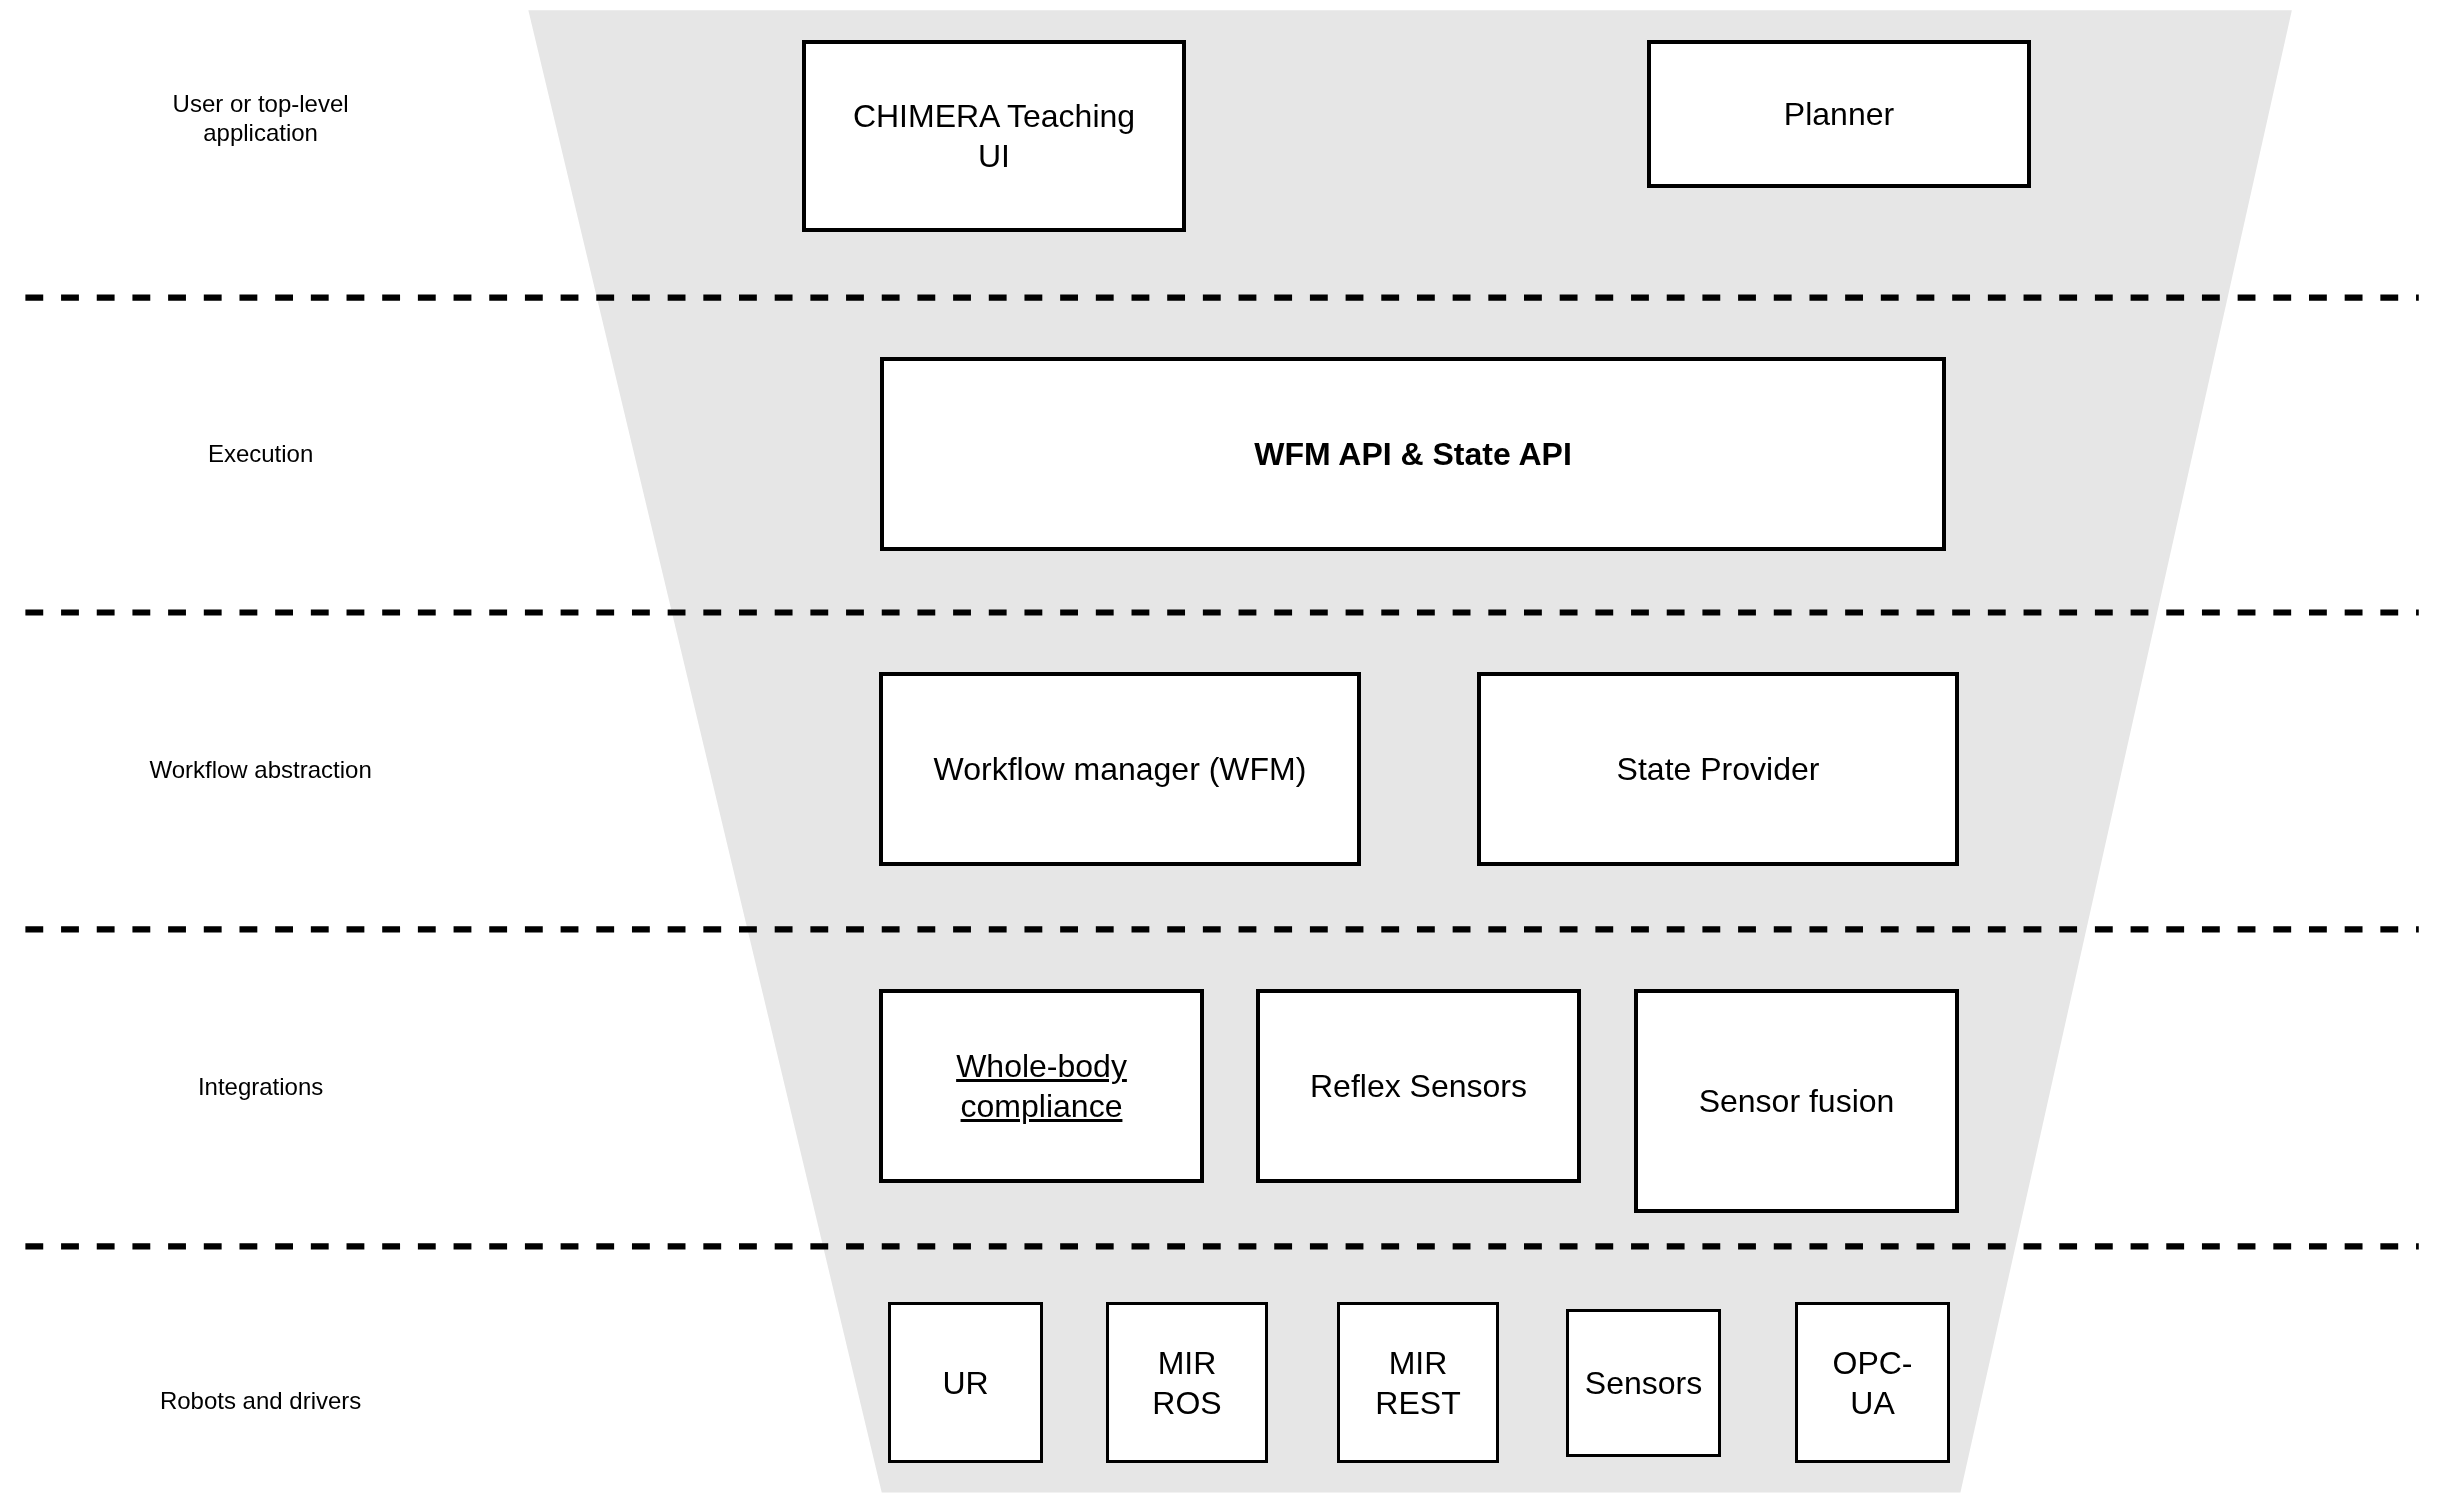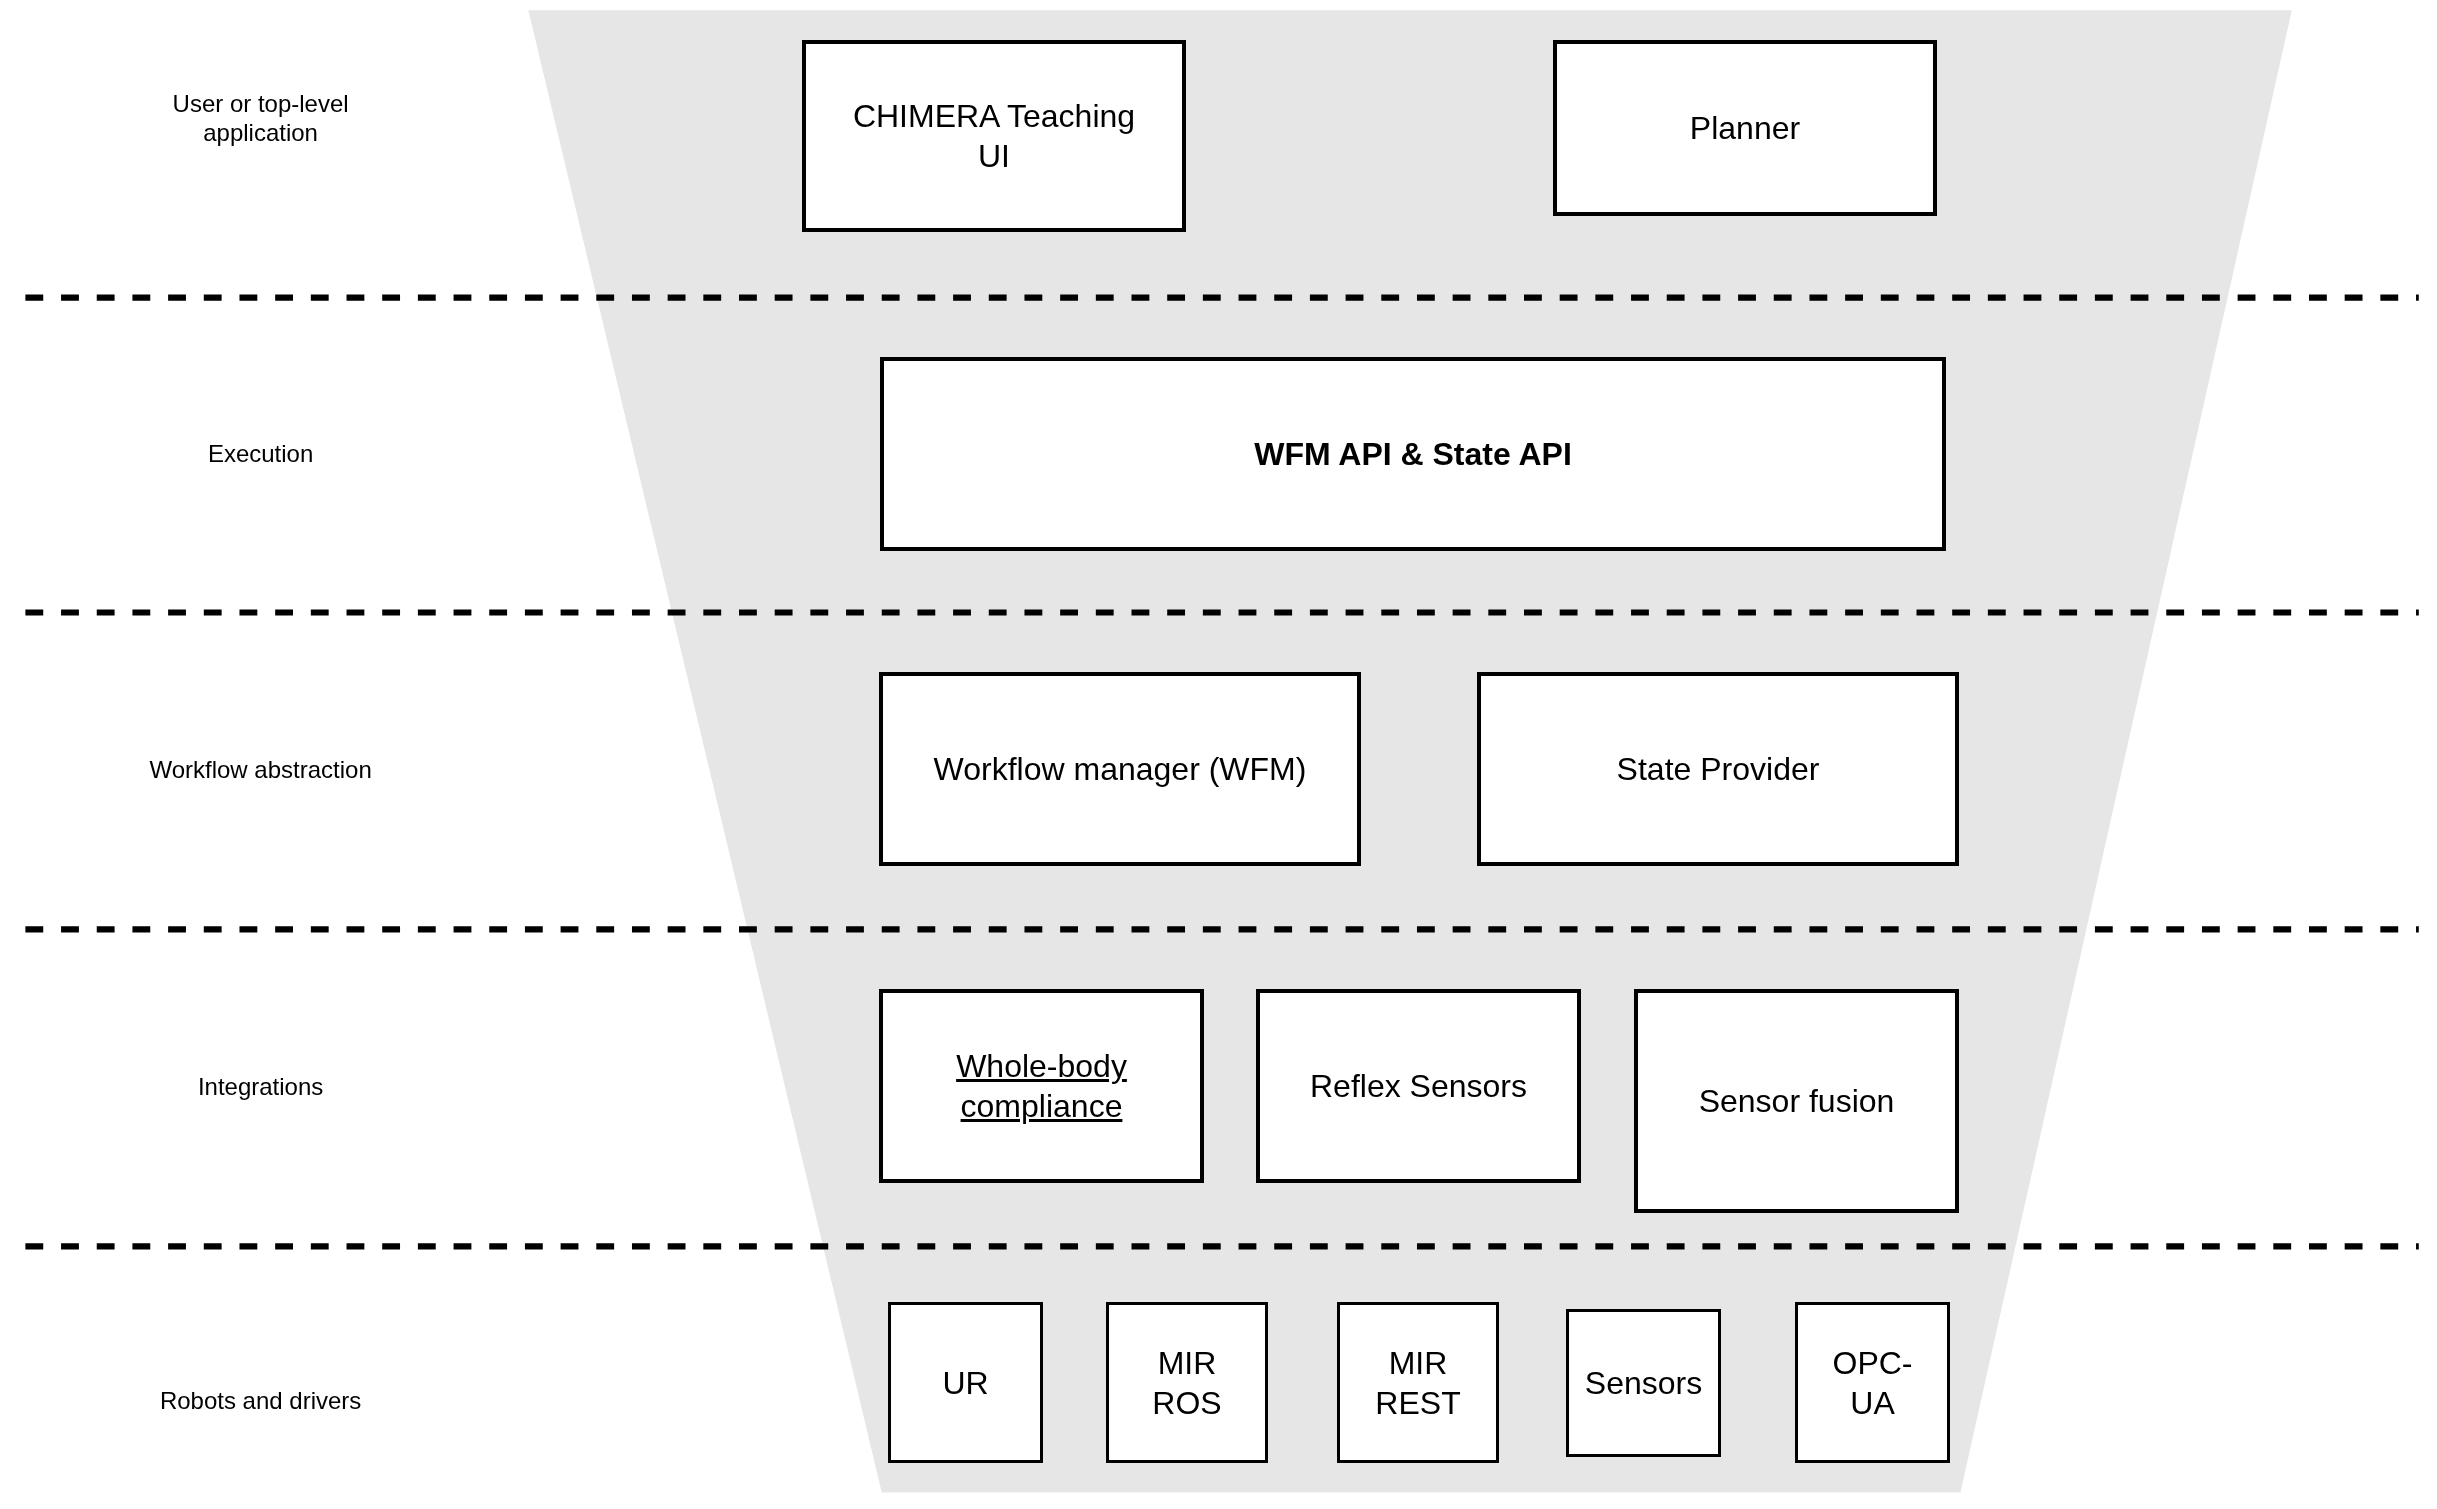--- a/index.html
+++ b/index.html
@@ -68,21 +68,21 @@
     <line x1="37" y1="1355" x2="3525" y2="1355" stroke="#000000" stroke-width="9" stroke-dasharray="26 26"></line>
     <line x1="37" y1="1817" x2="3525" y2="1817" stroke="#000000" stroke-width="9" stroke-dasharray="26 26"></line>
   </svg>
 
   <div class="row-label" style="left:20.6px; top:89px; width:480px;">User or top-level
 application</div>
 
   <div class="node-box" style="left:774px; top:40px; width:384px; height:192px;margin-left:28px;">CHIMERA Teaching
 UI</div>
 
-  <div class="node-box" style="left:1553px; top:40px; width:384px; height:176px;">Planner</div>
+  <div class="node-box" style="left:1647px; top:40px; width:384px; height:148px;">Planner</div>
 
   <div class="row-label" style="left:20.6px; top:439px; width:480px;">Execution</div>
 
   <div class="node-box" style="left:880px; top:357px; width:1066px; height:194px;font-weight:bold;">WFM API &amp; State API</div>
 
   <div class="row-label" style="left:20.6px; top:755px; width:480px;">Workflow abstraction</div>
 
   <div class="node-box" style="left:1477px; top:672px; width:482px; height:194px;">State Provider</div>
 
   <div class="node-box" style="left:879px; top:672px; width:482px; height:194px;">Workflow manager (WFM)</div>

